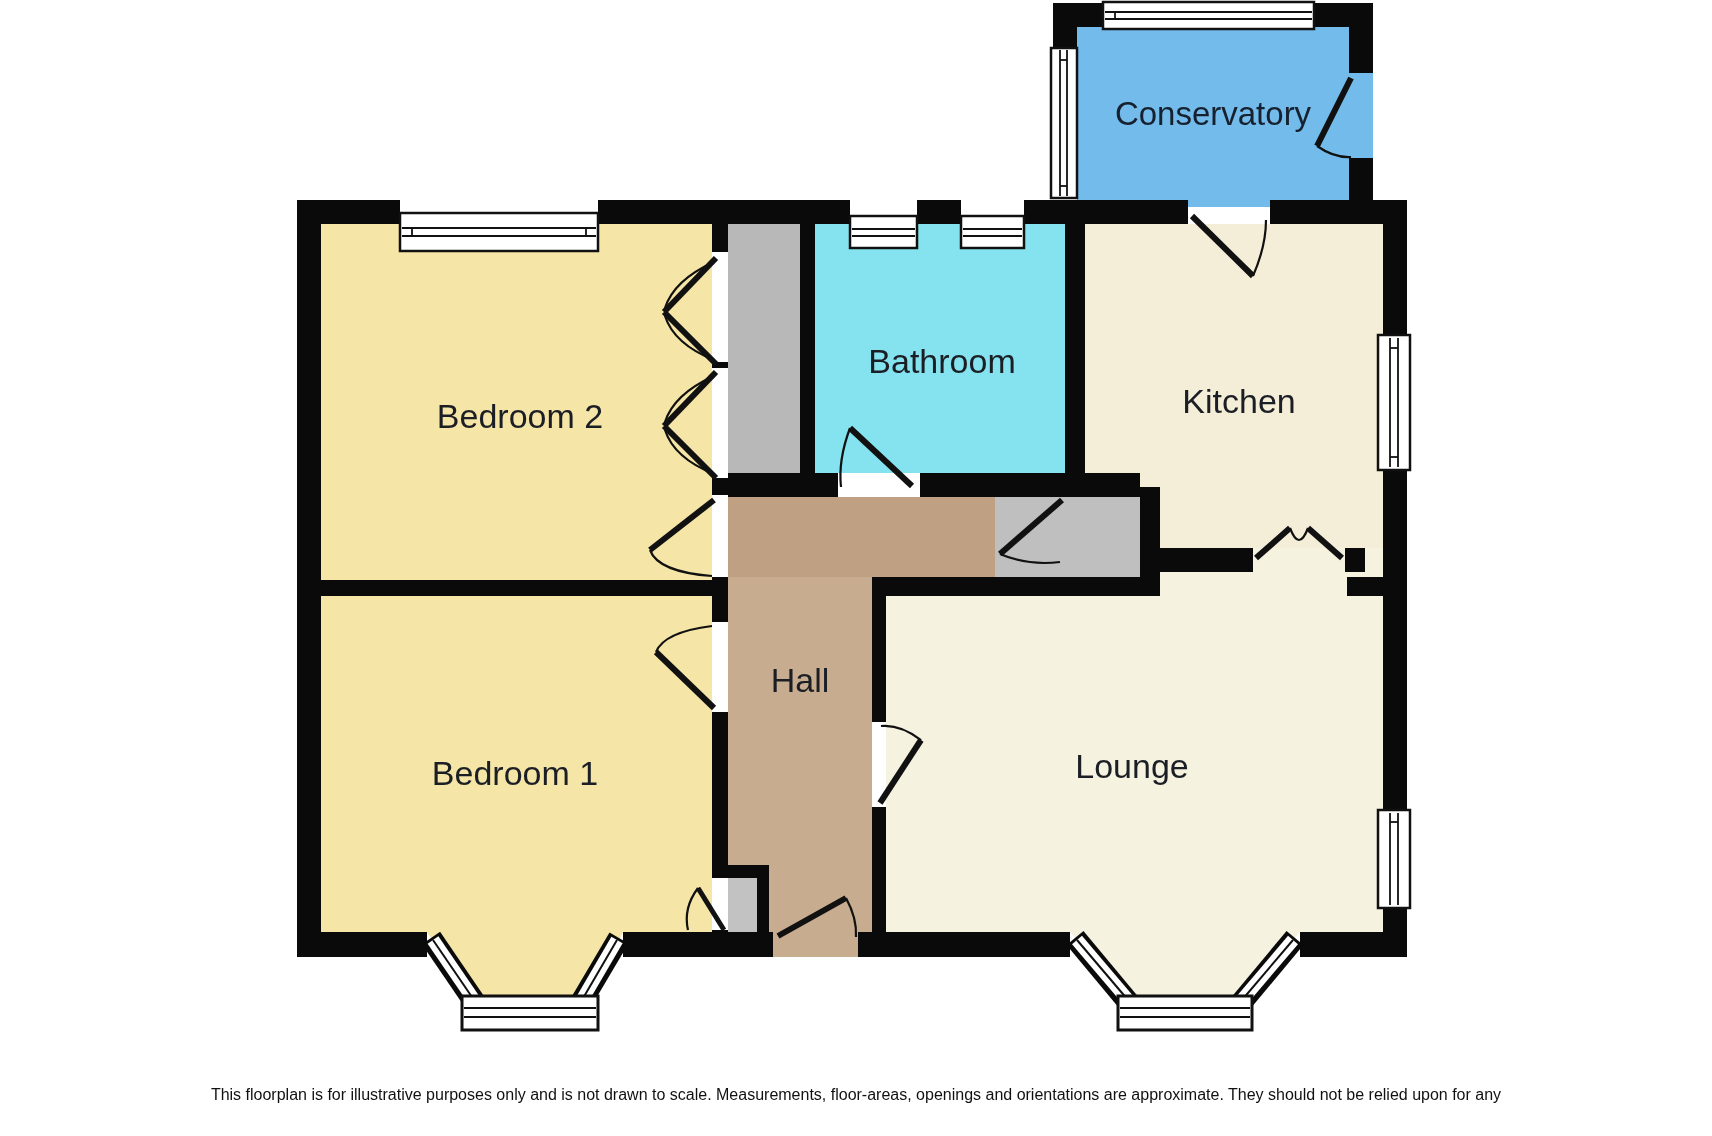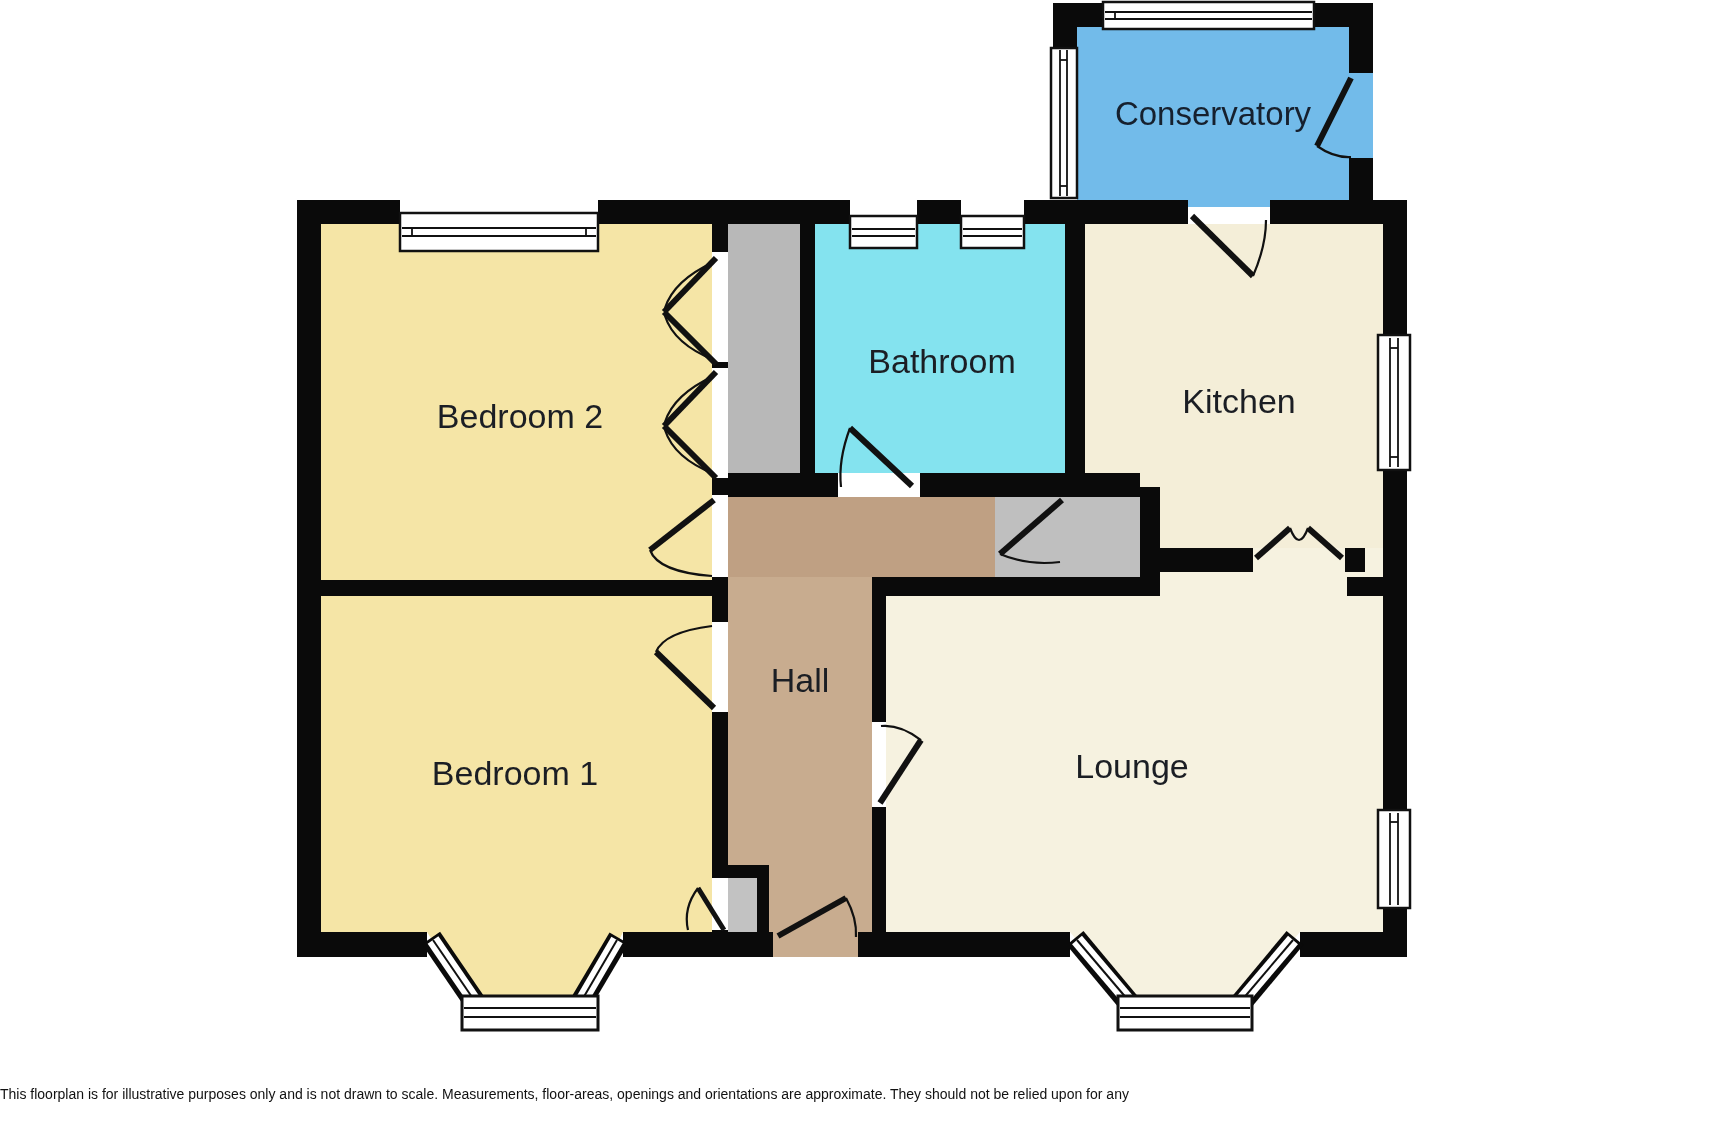--- a/index.html
+++ b/index.html
@@ -14,22 +14,22 @@
   .canvas-wrap { position: relative; width: 1712px; height: 1136px; text-decoration: underline; }
   svg text {
     font-family: "Liberation Sans", sans-serif;
     fill: #1b1e24;
   }
   .room-label { font-size: 34px; }
   .cons-label { font-size: 33px; fill: #16202e; }
   .disclaimer {
     position: absolute;
     left: 0; right: 0;
-    text-align: left;
-    font-size: 14px;
+    text-align: center;
+    font-size: 16px;
     color: #111111;
     letter-spacing: 0px;
     white-space: nowrap;
   }
   .disc-1 { top: 1086px; }
   .disc-2 { top: 1112px; }
 </style>
 </head>
 <body>
 

